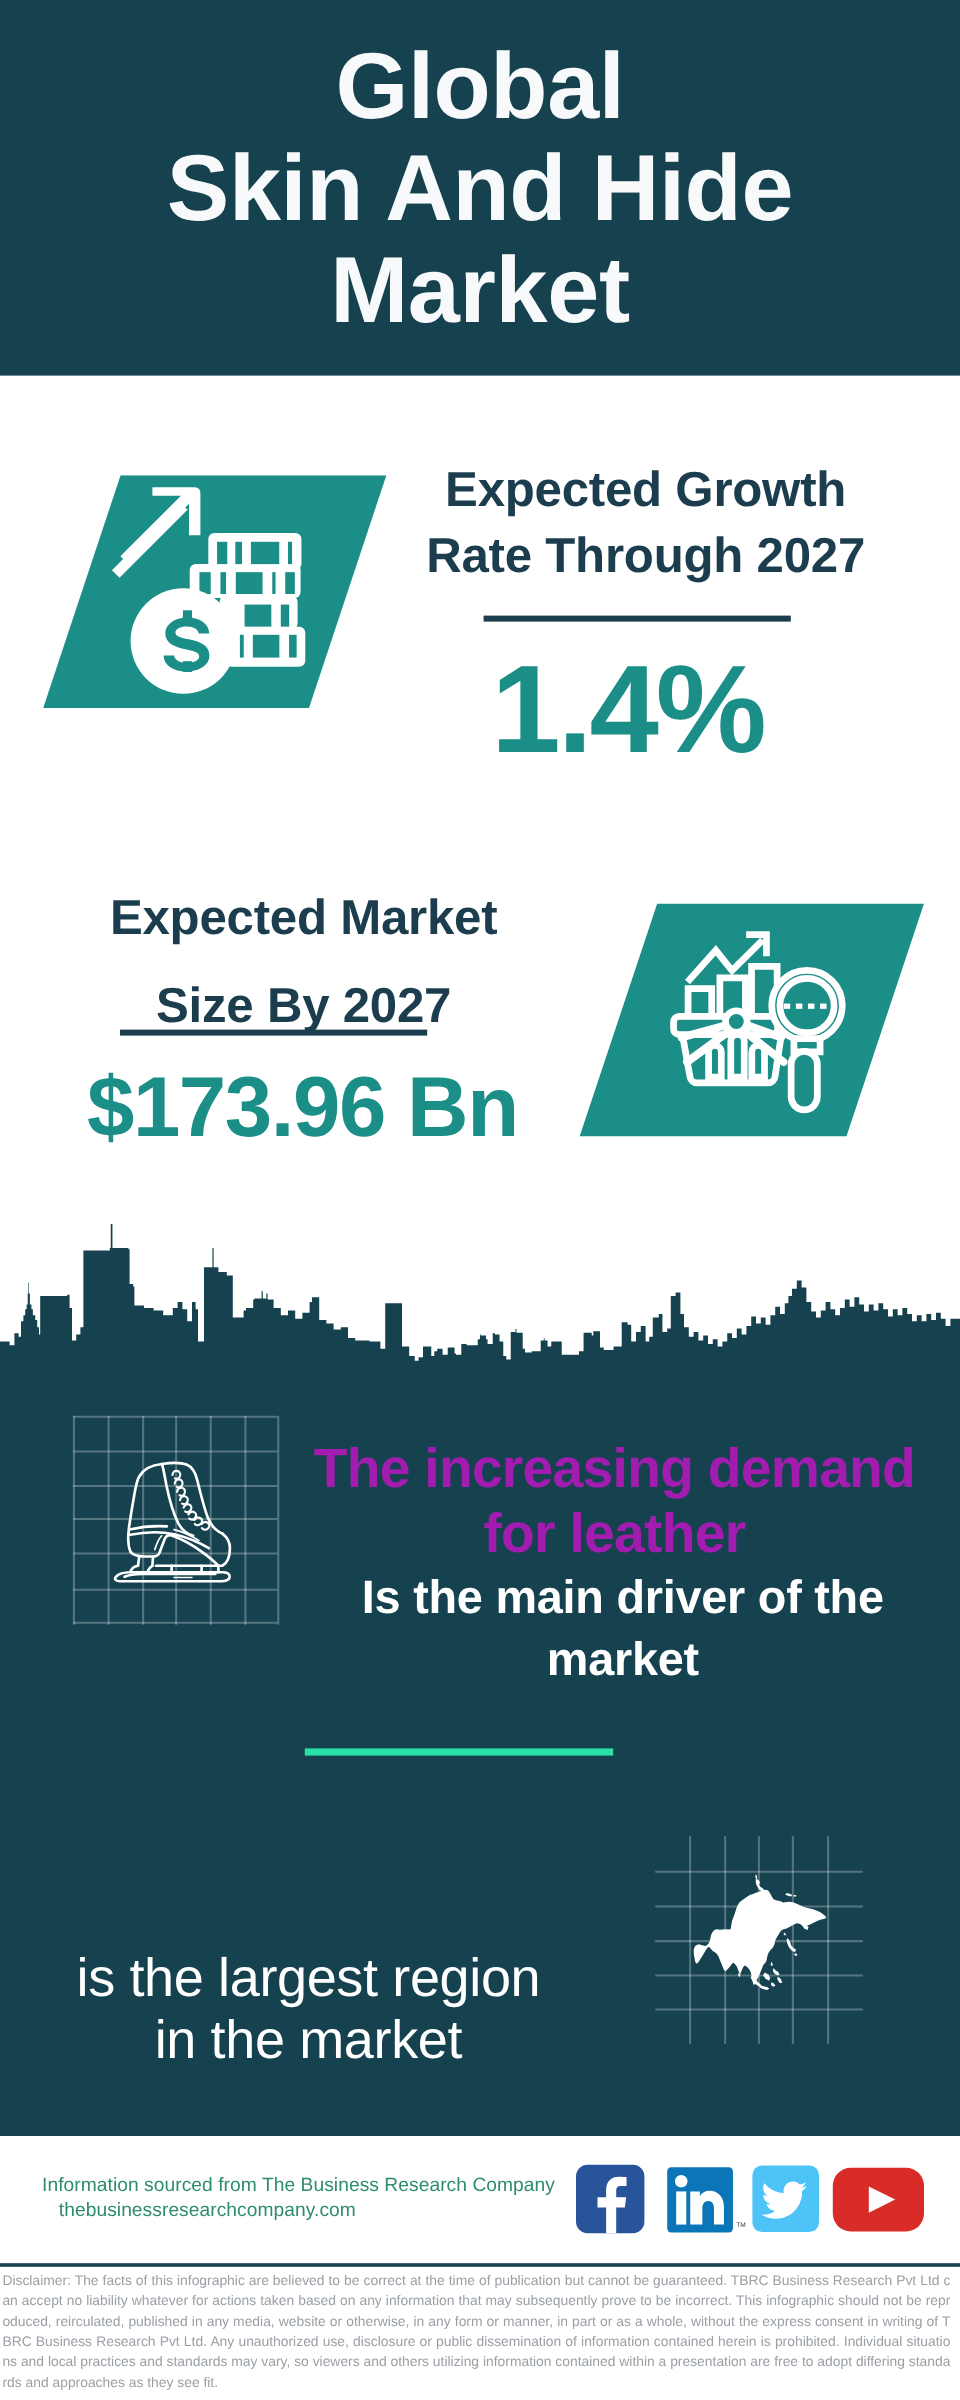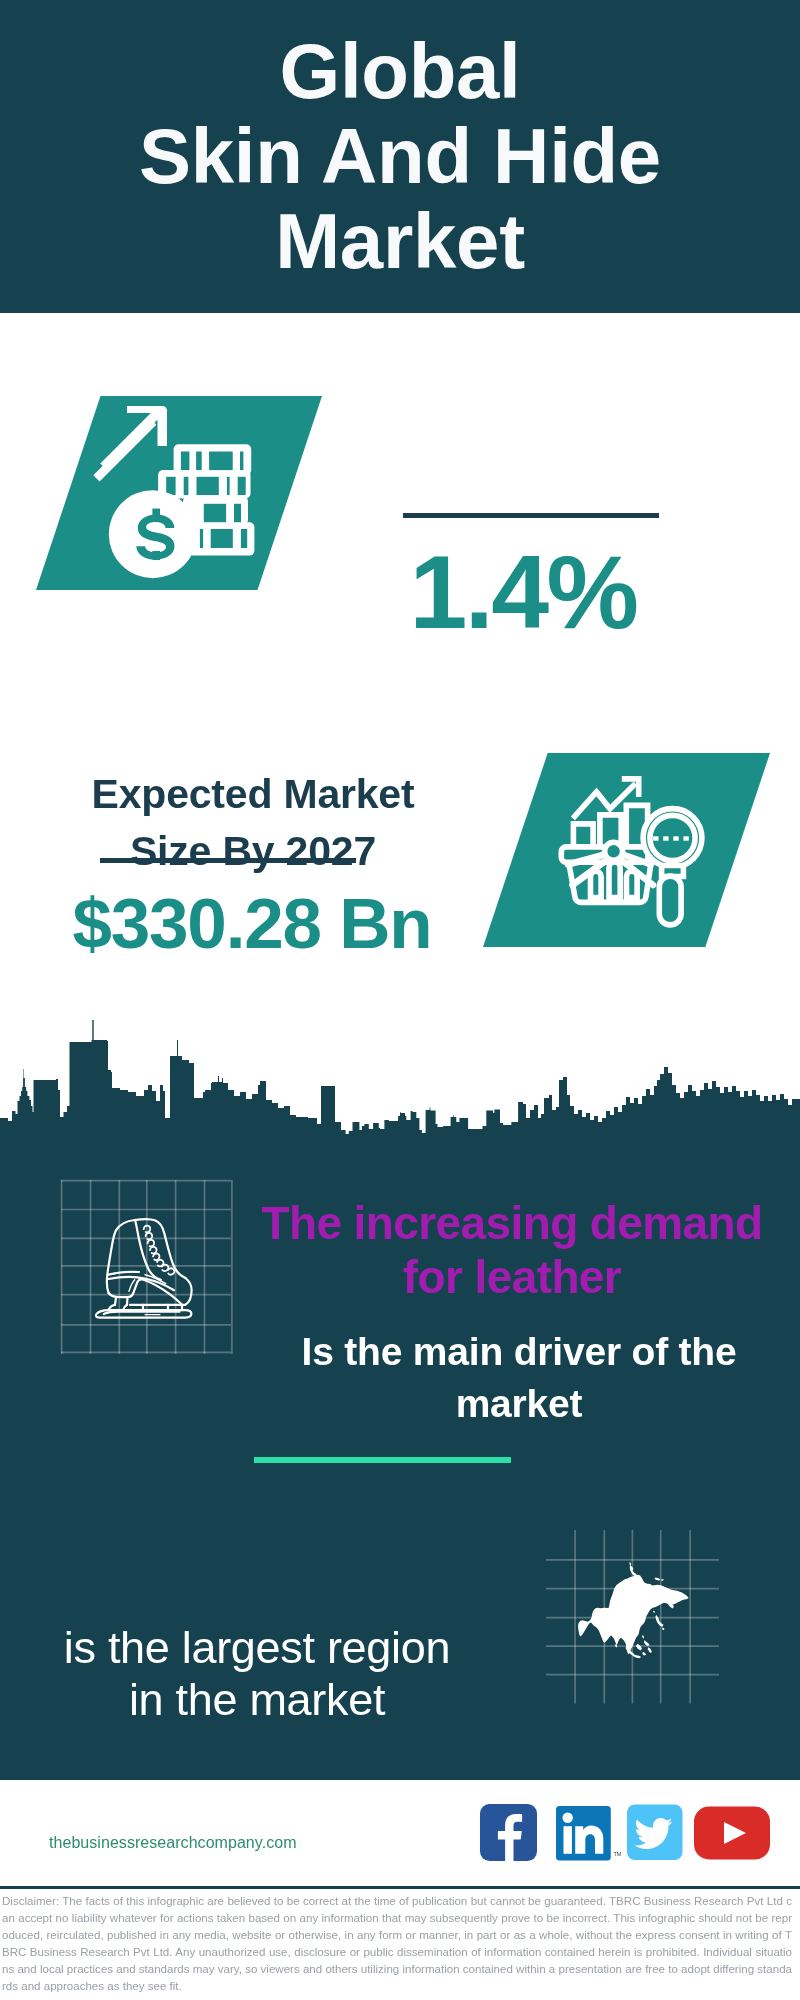--- a/index.html
+++ b/index.html
@@ -17,35 +17,35 @@
   .stat1-title{position:absolute;left:318px;top:381px;width:440px;text-align:center;color:#1b3d4d;
     font-size:41px;font-weight:bold;line-height:55.4px;letter-spacing:-0.2px;}
   .rule1{position:absolute;left:403px;top:513px;width:256px;height:4.5px;background:#1b3d4d;}
   .stat1-value{position:absolute;left:303px;top:533px;width:440px;text-align:center;color:#1a8e87;
     font-size:104px;font-weight:bold;letter-spacing:-2.5px;}
 
   
   .stat2-shape{position:absolute;left:483px;top:753px;width:287px;height:194px;}
   .stat2-icon{position:absolute;left:555px;top:765px;width:190px;height:185px;}
   .stat2-title{position:absolute;left:33px;top:727px;width:440px;text-align:center;color:#1b3d4d;
-    font-size:41px;font-weight:bold;line-height:57px;letter-spacing:-0.2px;margin-top:39px;}
+    font-size:41px;font-weight:bold;line-height:74px;letter-spacing:-0.2px;}
   .rule2{position:absolute;left:100px;top:858px;width:256px;height:4.5px;background:#1b3d4d;}
   .stat2-value{position:absolute;left:32px;top:883px;width:440px;text-align:center;color:#1a8e87;
     font-size:71px;font-weight:bold;letter-spacing:-1.2px;}
 
   
   .dark-body{position:absolute;left:0;top:1148px;width:800px;height:632px;background:#16424f;}
   .skyline{position:absolute;left:0;top:1000px;width:800px;height:150px;display:block;}
 
   
   .driver-icon{position:absolute;left:61px;top:1180px;width:180px;height:180px;overflow:visible;}
   .driver-head{position:absolute;left:247px;top:1197px;width:530px;text-align:center;
     color:#a21caf;font-size:46px;font-weight:bold;line-height:53.7px;letter-spacing:-0.6px;}
   .driver-sub{position:absolute;left:254px;top:1306px;width:530px;text-align:center;
-    color:#ffffff;font-size:39px;font-weight:bold;line-height:52px;letter-spacing:-0.2px;margin-top:20px;}
+    color:#ffffff;font-size:39px;font-weight:bold;line-height:52px;letter-spacing:-0.2px;}
   .rule3{position:absolute;left:254px;top:1457px;width:257px;height:5.5px;background:#2ae0a8;}
 
   
   .region-head{position:absolute;left:21px;top:1538px;width:480px;text-align:center;
     color:#22f0ac;font-size:44px;font-weight:bold;line-height:48px;letter-spacing:-0.4px;}
   .region-sub{position:absolute;left:17px;top:1587px;width:480px;text-align:center;
     color:#ffffff;font-size:45px;font-weight:400;line-height:51.9px;letter-spacing:-0.3px;margin-top:35px;}
   .region-map{position:absolute;left:546px;top:1530px;width:180px;height:180px;overflow:visible;}
   .src1{position:absolute;left:35px;top:1813px;color:#2e8d6b;font-size:16px;letter-spacing:0.05px;}
   .src2{position:absolute;left:49px;top:1833.5px;color:#2e8d6b;font-size:16px;letter-spacing:0.05px;}
@@ -111,20 +111,21 @@
       </g>
 
       <circle cx="64.8" cy="134.2" r="44"></circle>
       <g fill="#1a8e87">
         <rect x="64.4" y="108.6" width="7.6" height="9"></rect>
         <rect x="64.4" y="151" width="7.6" height="9"></rect>
         <path d="M68.2,114.6 c-10.4,0 -18.4,5.6 -18.4,13.4 0,7.5 6.6,11.2 16.6,13.1 8.5,1.6 11.6,3 11.6,5.9 0,2.9 -3.9,5.3 -10.2,5.3 -6.3,0 -10.4,-2.5 -10.7,-6.1 h-8.8 c0.3,8.2 8.1,13.4 19,13.4 11,0 19.2,-5.4 19.2,-13.3 0,-7.8 -6.7,-11.6 -17.3,-13.5 -7.7,-1.4 -11,-2.8 -11,-5.7 0,-2.7 3.5,-5 9.4,-5 6,0 9.7,2.6 10,5.9 h8.8 c-0.3,-8 -7.5,-13.4 -18.2,-13.4 z"></path>
       </g>
     </g>
   </svg>
+  <div class="stat1-title">Expected Growth<br>Rate Through 2027</div>
   <div class="rule1"></div>
   <div class="stat1-value">1.4%</div>
 
   <svg class="stat2-shape" viewBox="0 0 287 194">
     <polygon points="64.7,0 287,0 222.3,194 0,194" fill="#1a8e87"></polygon>
   </svg>
   <svg class="stat2-icon" viewBox="0 0 190 185">
     <defs>
       <style>
         .ln{fill:none;stroke:#ffffff;stroke-width:5.6;stroke-linecap:butt;stroke-linejoin:miter;}
@@ -171,21 +172,21 @@
         <rect x="108.2" y="71.3" width="5.4" height="4.4"></rect>
         <rect x="118.3" y="71.3" width="5.4" height="4.4"></rect>
         <rect x="128.4" y="71.3" width="5.4" height="4.4"></rect>
       </g>
       <path class="lnr" d="M106.6,100.5 h21.8 v11 h-21.8 z"></path>
       <path class="lnr" d="M104.3,122 a10.9,10.9 0 0 1 21.8,0 v27 a10.9,10.9 0 0 1 -21.8,0 z"></path>
     </g>
 </svg>
   <div class="stat2-title">Expected Market<br>Size By 2027</div>
   <div class="rule2"></div>
-  <div class="stat2-value">$330.28 Bn</div>
+  <div class="stat2-value">$173.96 Bn</div>
 
   <div class="dark-body"></div>
   <svg class="skyline" viewBox="0 0 800 150">
     <path d="M0,1150 L0,1118 L8,1118 L8,1121 L12,1121 L12,1111 L15.5,1111 L15.5,1114 L17.5,1114 L17.5,1101 L19.5,1101 L19.5,1096 L21,1096 L21,1091 L22.2,1091 L22.2,1087 L23.1,1087 L23.1,1078 L23.5,1078 L23.5,1069 L24,1069 L24,1078 L24.9,1078 L24.9,1087 L26.2,1087 L26.2,1091 L27.4,1091 L27.4,1096 L29.4,1096 L29.4,1100 L31,1100 L31,1106 L32.5,1106 L32.5,1112 L33.5,1112 L33.5,1080 L56,1080 L56,1079 L58,1079 L58,1090 L60,1090 L60,1117 L63.5,1117 L63.5,1112 L67,1112 L67,1106 L69.5,1106 L69.5,1042 L91.5,1042 L91.5,1040 L92.3,1040 L92.3,1020 L93.7,1020 L93.7,1040 L107,1040 L107,1041 L108,1041 L108,1070 L111,1070 L111,1072 L112,1072 L112,1088 L120,1088 L120,1090 L128,1090 L128,1092 L136,1092 L136,1096 L144,1096 L144,1090 L148,1090 L148,1085 L152,1085 L152,1091 L156,1091 L156,1101 L160,1101 L160,1085 L163,1085 L163,1091 L165,1091 L165,1118 L170,1118 L170,1056 L177,1056 L177,1040 L178,1040 L178,1056 L182,1056 L182,1060 L189,1060 L189,1063 L194,1063 L194,1098 L203,1098 L203,1092 L205,1092 L205,1090 L211,1090 L211,1083 L212,1083 L212,1082 L218,1082 L218,1076 L219,1076 L219,1082 L222,1082 L222,1078 L223,1078 L223,1083 L228,1083 L228,1090 L234,1090 L234,1096 L240,1096 L240,1092 L246,1092 L246,1099 L252,1099 L252,1094 L258,1094 L258,1085 L260,1085 L260,1081 L266,1081 L266,1100 L272,1100 L272,1103 L278,1103 L278,1108 L284,1108 L284,1106 L290,1106 L290,1115 L296,1115 L296,1117 L308,1117 L308,1118 L317,1118 L317,1124 L321,1124 L321,1086 L335,1086 L335,1122 L341,1122 L341,1130 L345.6,1130 L345.6,1134 L348.8,1134 L348.8,1131 L352.5,1131 L352.5,1122 L359.4,1122 L359.4,1130 L361.9,1130 L361.9,1126 L364.4,1126 L364.4,1124 L368.8,1124 L368.8,1129 L373.1,1129 L373.1,1123 L378.8,1123 L378.8,1128 L380,1128 L380,1129 L384.4,1129 L384.4,1120 L388.8,1120 L388.8,1121 L398.1,1121 L398.1,1116 L400,1116 L400,1112 L400.6,1112 L400.6,1113 L405,1113 L405,1116 L406.3,1116 L406.3,1120 L410.6,1120 L410.6,1111 L412.5,1111 L412.5,1112 L416.3,1112 L416.3,1118 L419.4,1118 L419.4,1130 L421.9,1130 L421.9,1133 L425.6,1133 L425.6,1110 L429.6,1110 L429.6,1107.5 L430.4,1107.5 L430.4,1110.6 L435.6,1110.6 L435.6,1124 L437.5,1124 L437.5,1127 L443.1,1127 L443.1,1126 L450.6,1126 L450.6,1117 L453.2,1117 L453.2,1115 L453.8,1115 L453.8,1117 L456.3,1117 L456.3,1122 L459.4,1122 L459.4,1118 L468.1,1118 L468.1,1129 L482.5,1129 L482.5,1126 L486.3,1126 L486.3,1110.6 L493.1,1110.6 L493.1,1113 L494.4,1113 L494.4,1109.4 L500,1109.4 L500,1123 L503.1,1123 L503.1,1125 L511.3,1125 L511.3,1122 L518.1,1122 L518.1,1101.9 L523,1101.9 L523,1104 L526,1104 L526,1118 L530,1118 L530,1110 L534,1110 L534,1105 L538,1105 L538,1118 L541,1118 L541,1114 L544,1114 L544,1098 L549,1098 L549,1095 L552,1095 L552,1110 L556,1110 L556,1107 L559,1107 L559,1080 L563,1080 L563,1077 L567,1077 L567,1095 L570,1095 L570,1106 L574,1106 L574,1114 L578,1114 L578,1110 L582,1110 L582,1117 L586,1117 L586,1113 L590,1113 L590,1120 L594,1120 L594,1116 L598,1116 L598,1122 L602,1122 L602,1118 L606,1118 L606,1111 L610,1111 L610,1115 L614,1115 L614,1107 L618,1107 L618,1112 L622,1112 L622,1105 L626,1105 L626,1097 L630,1097 L630,1103 L634,1103 L634,1098 L638,1098 L638,1104 L642,1104 L642,1096 L646,1096 L646,1089 L650,1089 L650,1095 L654,1095 L654,1086 L657,1086 L657,1080 L660,1080 L660,1074 L664,1074 L664,1067 L668,1067 L668,1073 L672,1073 L672,1085 L676,1085 L676,1093 L680,1093 L680,1098 L684,1098 L684,1092 L688,1092 L688,1085 L692,1085 L692,1091 L696,1091 L696,1096 L700,1096 L700,1090 L704,1090 L704,1083 L708,1083 L708,1089 L712,1089 L712,1081 L716,1081 L716,1087 L720,1087 L720,1093 L724,1093 L724,1087 L728,1087 L728,1092 L732,1092 L732,1086 L736,1086 L736,1091 L740,1091 L740,1097 L744,1097 L744,1091 L748,1091 L748,1096 L752,1096 L752,1090 L756,1090 L756,1095 L760,1095 L760,1101 L764,1101 L764,1096 L768,1096 L768,1101 L772,1101 L772,1095 L776,1095 L776,1100 L780,1100 L780,1094 L784,1094 L784,1099 L788,1099 L788,1105 L792,1105 L792,1099 L800,1099 L800,1104 L800,1104 L800,1150 Z" fill="#16424f" transform="translate(0,-1000)"></path>
   </svg>
 
   <svg class="driver-icon" viewBox="0 0 180 180">
     <g stroke="rgba(255,255,255,0.27)" stroke-width="1.7">
       <path d="M0,0.6 H170 M0,29.5 H170 M0,58.3 H170 M0,85.8 H170 M0,114.6 H170 M0,144.8 H170 M0,172.3 H170"></path>
       <path d="M0.6,0 V174 M29.5,0 V174 M58.3,0 V174 M85.8,0 V174 M114.6,0 V174 M143.5,0 V174 M170.9,0 V174"></path>
@@ -264,20 +265,21 @@
         <path d="M51,114.5 l3.6,1.2 3.2,0.8 2.4,1.4 -2,1.4 -3.4,-0.8 -2.8,-1.2 -1.4,-1.6 z"></path>
         <path d="M62,112 l2.4,1.2 1.4,2.2 -2.2,0.8 -2,-1.6 z"></path>
         <path d="M69,109 l2.2,1.4 1,2 -2,0.6 -1.6,-1.6 z"></path>
 
         <path d="M32,103 l1.4,2.4 -0.8,2 -1.4,-2 z"></path>
       </g>
     </g>
   </svg>
   <div class="region-sub">is the largest region<br>in the market</div>
 
+  <div class="src1">Information sourced from The Business Research Company</div>
   <div class="src2">thebusinessresearchcompany.com</div>
   <svg class="social-row" viewBox="0 0 300 60">
     <g>
       <rect x="0" y="0" width="57" height="57" rx="9.5" fill="#28559a"></rect>
       <path d="M33.5,57 V35.5 h7.2 l1.1,-8.4 h-8.3 v-5.3 c0,-2.4 0.7,-4.1 4.2,-4.1 h4.4 v-7.5 c-0.8,-0.1 -3.4,-0.3 -6.4,-0.3 c-6.3,0 -10.6,3.9 -10.6,11 v6.2 h-7.2 v8.4 h7.2 V57 z" fill="#ffffff"></path>
     </g>
     <g transform="translate(76,2)">
       <rect x="0" y="0" width="54.8" height="54.4" rx="3.5" fill="#0b76b7"></rect>
       <circle cx="11.7" cy="11.7" r="5.2" fill="#ffffff"></circle>
       <rect x="7.5" y="20.2" width="8.4" height="27.6" fill="#ffffff"></rect>

